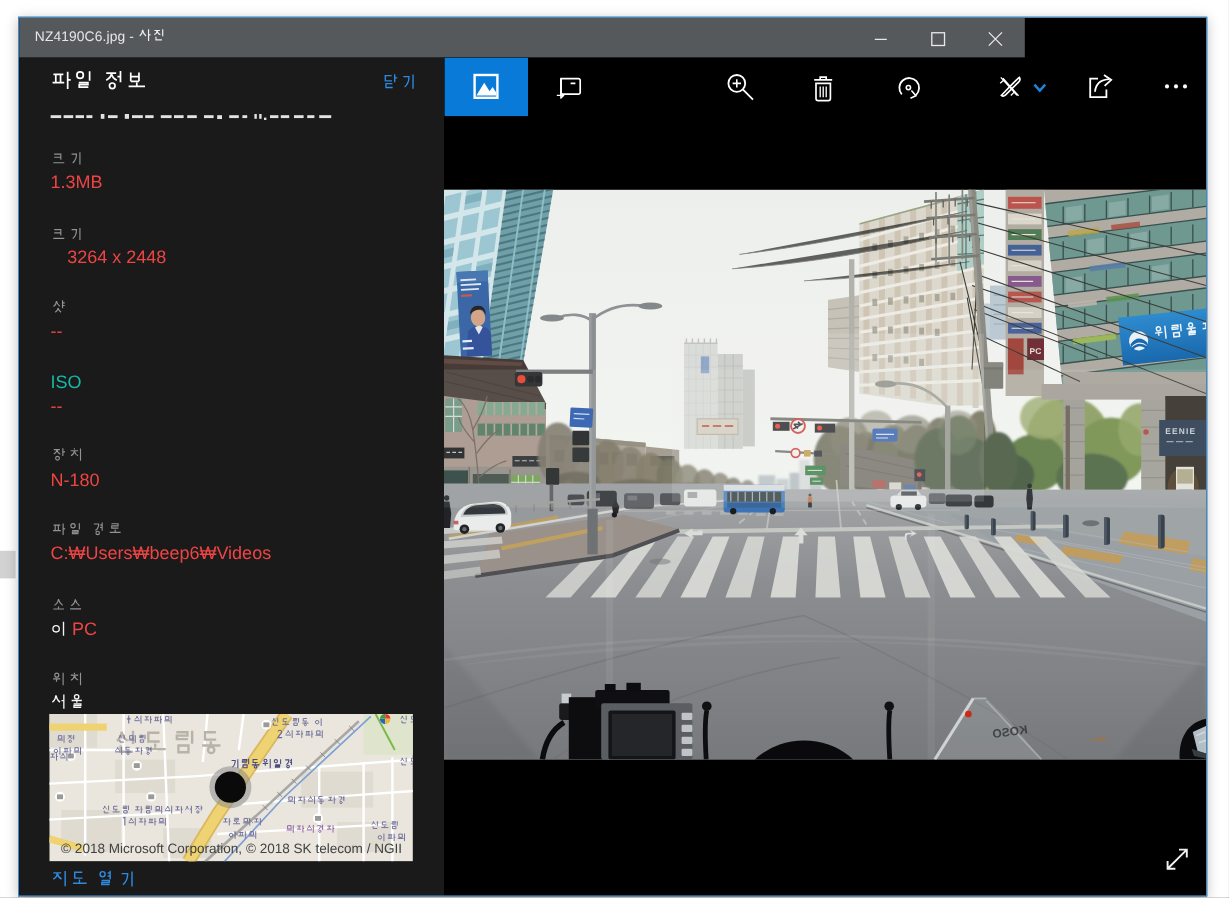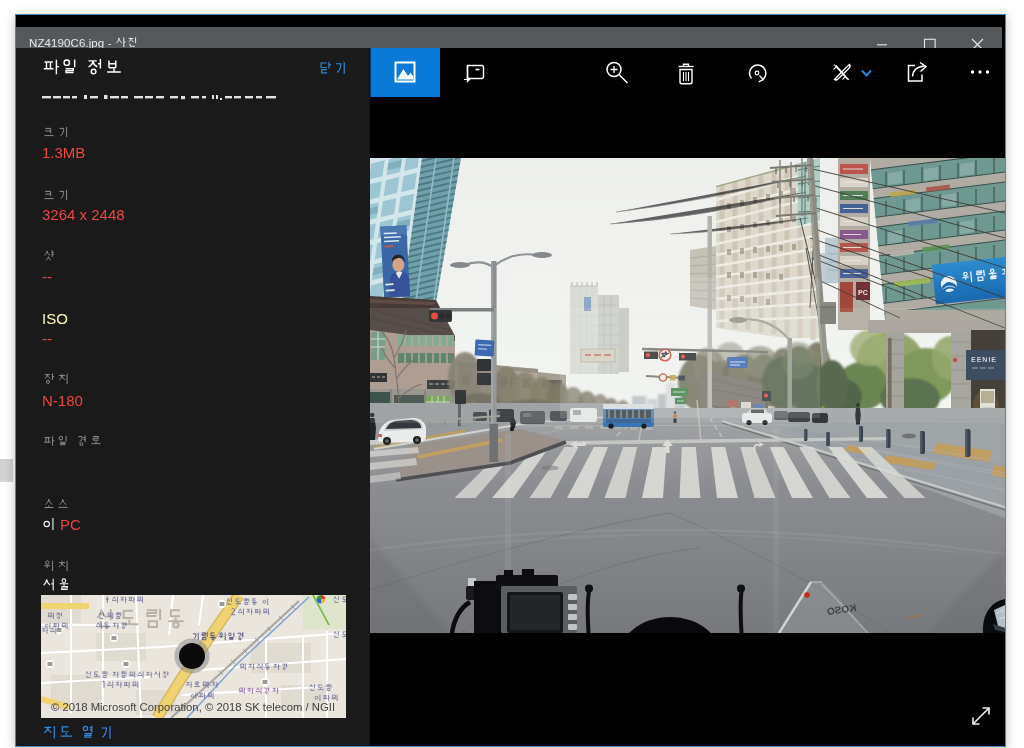--- a/index.html
+++ b/index.html
@@ -1,23 +1,23 @@
 <!DOCTYPE html>
 <html><head><meta charset="utf-8">
 <style>
 *{margin:0;padding:0;box-sizing:border-box}
 html,body{width:1024px;height:748px;overflow:hidden;background:#fff;font-family:"Liberation Sans",sans-serif}
 .abs{position:absolute}
 #win{position:absolute;left:15px;top:14px;width:991px;height:733px;border:1px solid #3f8ac9;background:#000;box-shadow:0 2px 10px rgba(0,0,0,.25)}
-#titlebar{position:absolute;left:0;top:12px;width:986px;height:33px;background:#56595c}
+#titlebar{position:absolute;left:0;top:0;width:838px;height:33px;background:#56595c}
 #title{position:absolute;left:13px;top:0;height:33px;line-height:33px;font-size:11.5px;color:#e6e6e6;white-space:nowrap;letter-spacing:0.1px}
 #panel{position:absolute;left:0;top:33px;width:354px;height:698px;background:#1a1a1a}
 #toolbar{position:absolute;left:354px;top:33px;width:635px;height:49px;background:#000}
 #photoarea{position:absolute;left:354px;top:82px;width:635px;height:649px;background:#000}
-.lab{color:#fef9c3;font-size:15px}
+.lab{color:#14b8a6;font-size:15px}
 .val{color:#ef4444;font-size:15px}
 svg.hg{display:block}
 .hw{position:absolute;display:flex;align-items:flex-start}
 .hw g{stroke:currentColor;stroke-width:8;fill:none;stroke-linecap:butt}
 
 </style></head>
 <body>
 <svg width="0" height="0" style="position:absolute">
 <defs>
 <g id="g-pa">
@@ -230,21 +230,21 @@
           <g>
             <use href="#g-keu"></use>
           </g>
         </svg>
       <svg width="12" height="12" viewBox="0 0 100 100">
           <g>
             <use href="#g-gi"></use>
           </g>
         </svg>
     </div>
-    <div class="val abs" style="left:26px;top:158px">3264 x 2448</div>
+    <div class="val abs" style="left:40px;top:158px">3264 x 2448</div>
     <div class="hw" style="left:27px;top:202px;color:#929292">
       <svg width="12" height="12" viewBox="0 0 100 100">
           <g>
             <use href="#g-syat"></use>
           </g>
         </svg>
     </div>
     <div class="val abs" style="left:26px;top:220px">--</div>
     <div class="lab abs" style="left:26px;top:262px">ISO</div>
     <div class="val abs" style="left:26px;top:282px">--</div>
@@ -276,20 +276,21 @@
           <g>
             <use href="#g-gyeong"></use>
           </g>
         </svg>
       <svg width="12" height="12" viewBox="0 0 100 100">
           <g>
             <use href="#g-ro"></use>
           </g>
         </svg>
     </div>
+    <div class="val abs" style="left:26px;top:405px">C:₩Users₩beep6₩Videos</div>
     <div class="hw" style="left:27px;top:450px;color:#929292;gap:2px">
       <svg width="12" height="12" viewBox="0 0 100 100">
           <g>
             <use href="#g-so"></use>
           </g>
         </svg>
       <svg width="12" height="12" viewBox="0 0 100 100">
           <g>
             <use href="#g-seu"></use>
           </g>
@@ -320,21 +321,21 @@
           <g>
             <use href="#g-seo"></use>
           </g>
         </svg>
       <svg width="14" height="14" viewBox="0 0 100 100">
           <g>
             <use href="#g-ul"></use>
           </g>
         </svg>
     </div>
-    <div id="map" class="abs" style="left:25px;top:547px;width:329px;height:123px;overflow:hidden">
+    <div id="map" class="abs" style="left:25px;top:547px;width:303px;height:123px;overflow:hidden">
     <svg width="305" height="123" viewBox="0 0 305 123">
       <rect width="305" height="123" fill="#eae6dd"></rect>
       <g fill="#e0dbd1">
         <rect x="0" y="0" width="40" height="28"></rect>
             <rect x="55" y="38" width="50" height="28"></rect>
         <rect x="210" y="48" width="60" height="30"></rect>
             <rect x="240" y="90" width="45" height="25"></rect>
         <rect x="10" y="80" width="50" height="35"></rect>
             <rect x="95" y="95" width="40" height="25"></rect>
       </g>

